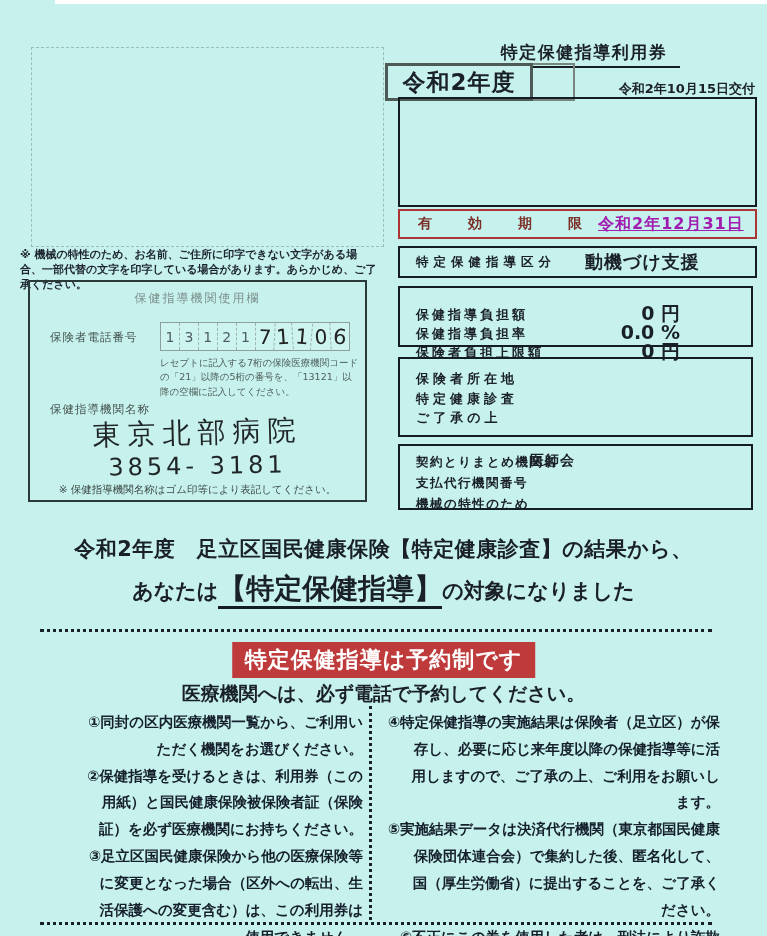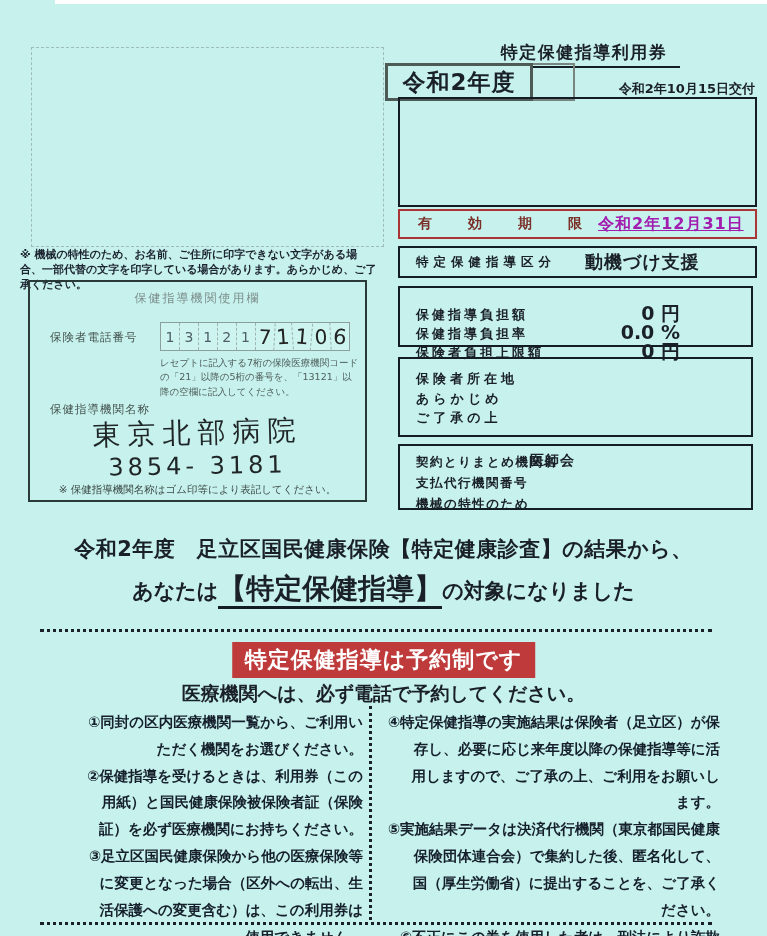--- a/index.html
+++ b/index.html
@@ -120,21 +120,21 @@
       <span class="p-value"><span>0.0</span> <span>%</span></span>
     </div>
     <div class="pay-row">
       <span class="p-label">保険者負担上限額</span>
       <span class="p-value"><span>0</span> <span>円</span></span>
     </div>
   </div>
 
   <div class="insurer-box">
     <div class="ins-row">保険者所在地</div>
-    <div class="ins-row">あらかじめ</div>
+    <div class="ins-row">特定健康診査</div>
     <div class="ins-row">ご了承の上</div>
   </div>
 
   <div class="contract-box">
     <div class="con-row">
       <span class="k">契約とりまとめ機関名</span>
       <span class="v">医師会</span>
     </div>
     <div class="con-row">
       <span class="k">支払代行機関番号</span>

